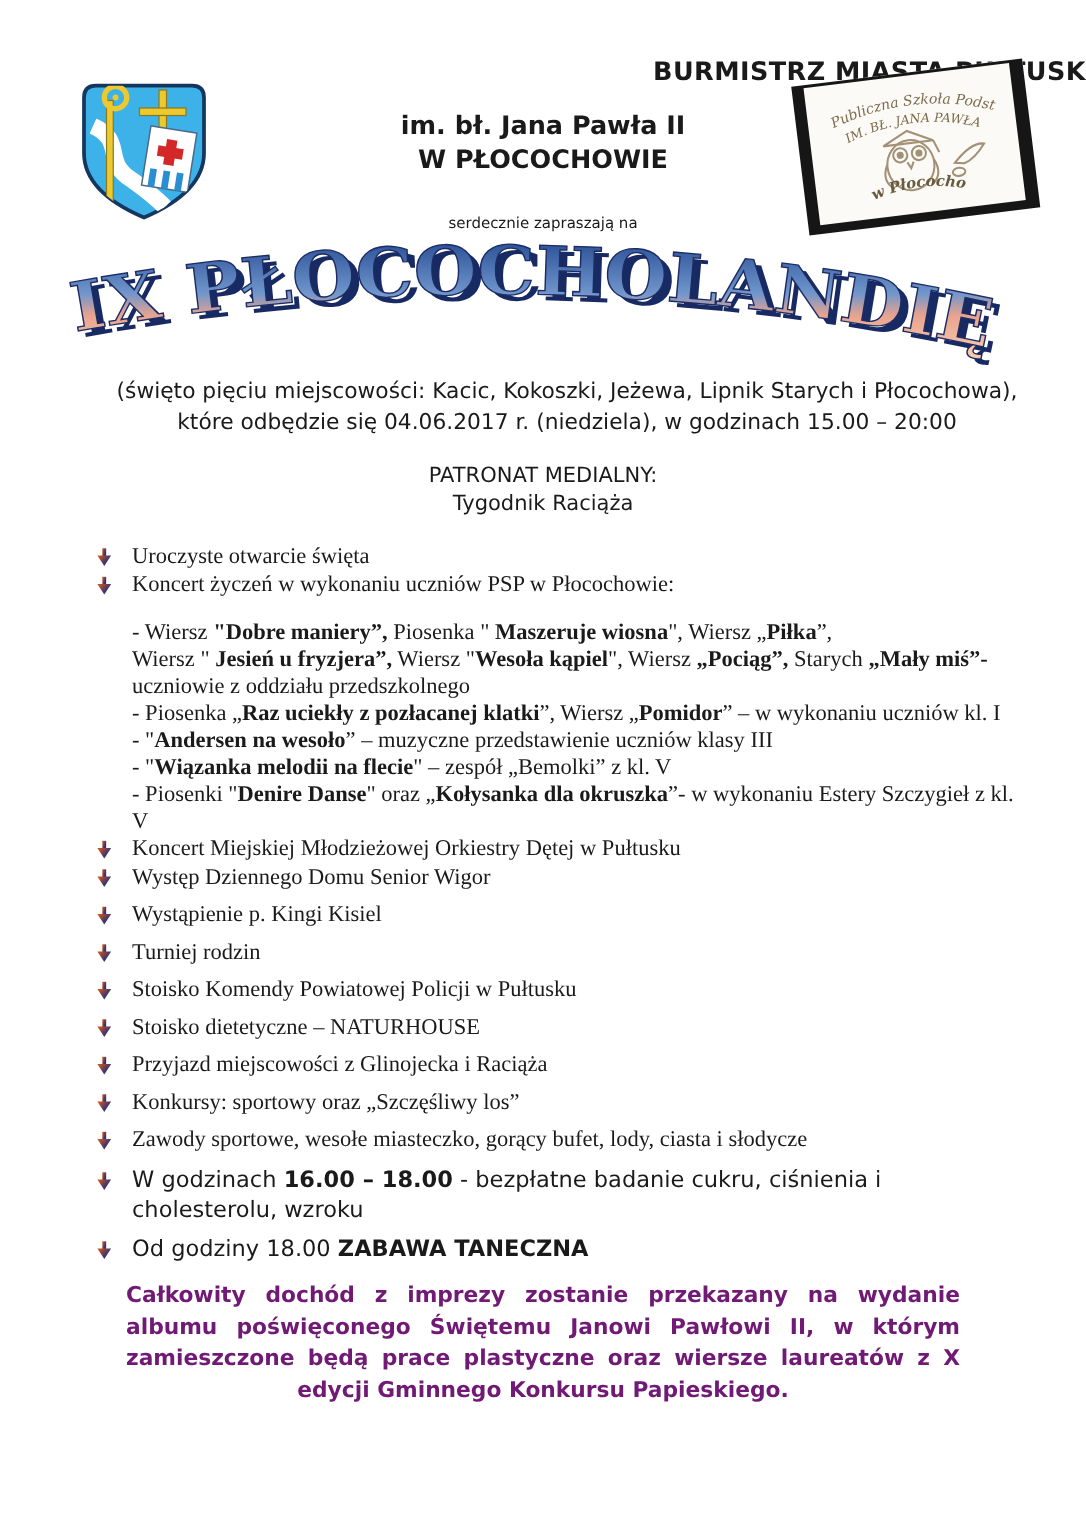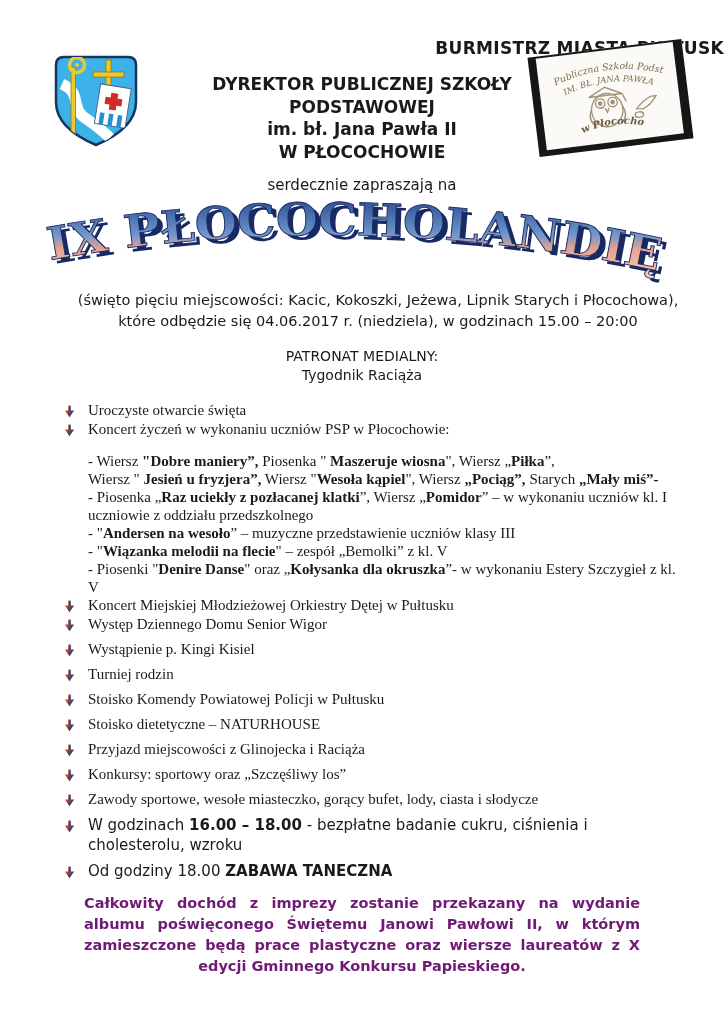--- a/index.html
+++ b/index.html
@@ -10,21 +10,21 @@
   .coat{position:absolute;left:50px;top:52px;width:92px;height:100px;}
   .badge{position:absolute;right:36px;top:48px;width:138px;height:92px;
          background:#fbfaf7;transform:rotate(-7deg);
          border-style:solid;border-color:#161616;border-width:2px 9px 6px 8px;}
   .badge svg{width:100%;height:100%;}
 
   
   .header{padding-top:38px;text-align:center;}
   .h1{font-size:17px;font-weight:bold;letter-spacing:.3px;margin-bottom:15px;text-align:right;}
   .h2{font-size:17px;font-weight:bold;line-height:1.33;max-width:430px;margin:0 auto;}
-  .invite{font-size:15px;margin-top:13px;}
+  .invite{font-size:10px;margin-top:26px;}
 
   
   .wordart-wrap{text-align:center;margin-top:2px;height:94px;}
   .wordart{display:inline-block;}
 
   
   .subtitle{text-align:center;font-size:14.5px;line-height:1.45;margin-top:0;padding-left:32px;}
   .patronage{text-align:center;font-size:14px;line-height:1.35;margin-top:15px;}
 
   
@@ -113,21 +113,20 @@
         <ellipse cx="92" cy="64" rx="4" ry="2.6"></ellipse>
       </g>
       <text font-size="9.5" font-style="italic" font-weight="bold" fill="#6a5a3e" font-family="DejaVu Serif, serif">
         <textPath href="#badgeArc3" startOffset="2">w Płocochowie</textPath>
       </text>
     </svg>
   </div>
 
   <div class="header">
     <div class="h1">BURMISTRZ MIASTA PUŁTUSK</div>
-    <div class="h2">DYREKTOR PUBLICZNEJ SZKOŁY PODSTAWOWEJ</div>
     <div class="h2">im. bł. Jana Pawła II</div>
     <div class="h2">W PŁOCOCHOWIE</div>
     <div class="invite">serdecznie zapraszają na</div>
   </div>
 
   <div class="wordart-wrap">
     <svg class="wordart" viewBox="0 0 640 100" width="640" height="100">
       <defs>
         <linearGradient id="waGrad" x1="0" y1="6" x2="0" y2="92" gradientUnits="userSpaceOnUse">
           <stop id="wa-s1" offset="0" stop-color="#2f549a"></stop>
@@ -169,22 +168,22 @@
   <span class="bullet">
     <svg viewBox="0 0 12 14" width="11" height="13" aria-hidden="true">
       <rect x="4.6" y="0.5" width="2.8" height="6.5" fill="url(#bulletGrad)"></rect>
       <polygon points="1,5.8 11,5.8 6,13.4" fill="url(#bulletGrad)"></polygon>
     </svg>
   </span>
 <span class="txt"><span>Koncert życzeń w wykonaniu uczniów PSP w Płocochowie:</span></span></div>
       <div class="spacer"></div>
       <div class="prog-item sub serif tight"><span class="txt"><span>- Wiersz </span><b>"Dobre maniery”,</b><span> Piosenka " </span><b>Maszeruje wiosna</b><span>", Wiersz „</span><b>Piłka</b><span>”,</span></span></div>
       <div class="prog-item sub serif tight"><span class="txt"><span>Wiersz " </span><b>Jesień u fryzjera”,</b><span> Wiersz "</span><b>Wesoła kąpiel</b><span>", Wiersz </span><b>„Pociąg”,</b><span> Starych </span><b>„Mały miś”-</b></span></div>
+      <div class="prog-item sub serif tight"><span class="txt"><span>uczniowie z oddziału przedszkolnego</span></span></div>
       <div class="prog-item sub serif tight"><span class="txt"><span>- Piosenka „</span><b>Raz uciekły z pozłacanej klatki</b><span>”, Wiersz „</span><b>Pomidor</b><span>” – w wykonaniu uczniów kl. I</span></span></div>
-      <div class="prog-item sub serif tight"><span class="txt"><span>uczniowie z oddziału przedszkolnego</span></span></div>
       <div class="prog-item sub serif tight"><span class="txt"><span>- "</span><b>Andersen na wesoło</b><span>” – muzyczne przedstawienie uczniów klasy III</span></span></div>
       <div class="prog-item sub serif tight"><span class="txt"><span>- "</span><b>Wiązanka melodii na flecie</b><span>" – zespół „Bemolki” z kl. V</span></span></div>
       <div class="prog-item sub serif tight"><span class="txt"><span>- Piosenki "</span><b>Denire Danse</b><span>" oraz „</span><b>Kołysanka dla okruszka</b><span>”- w wykonaniu Estery Szczygieł z kl. V</span></span></div>
       <div class="prog-item bullet serif tight">
   <span class="bullet">
     <svg viewBox="0 0 12 14" width="11" height="13" aria-hidden="true">
       <rect x="4.6" y="0.5" width="2.8" height="6.5" fill="url(#bulletGrad)"></rect>
       <polygon points="1,5.8 11,5.8 6,13.4" fill="url(#bulletGrad)"></polygon>
     </svg>
   </span>

